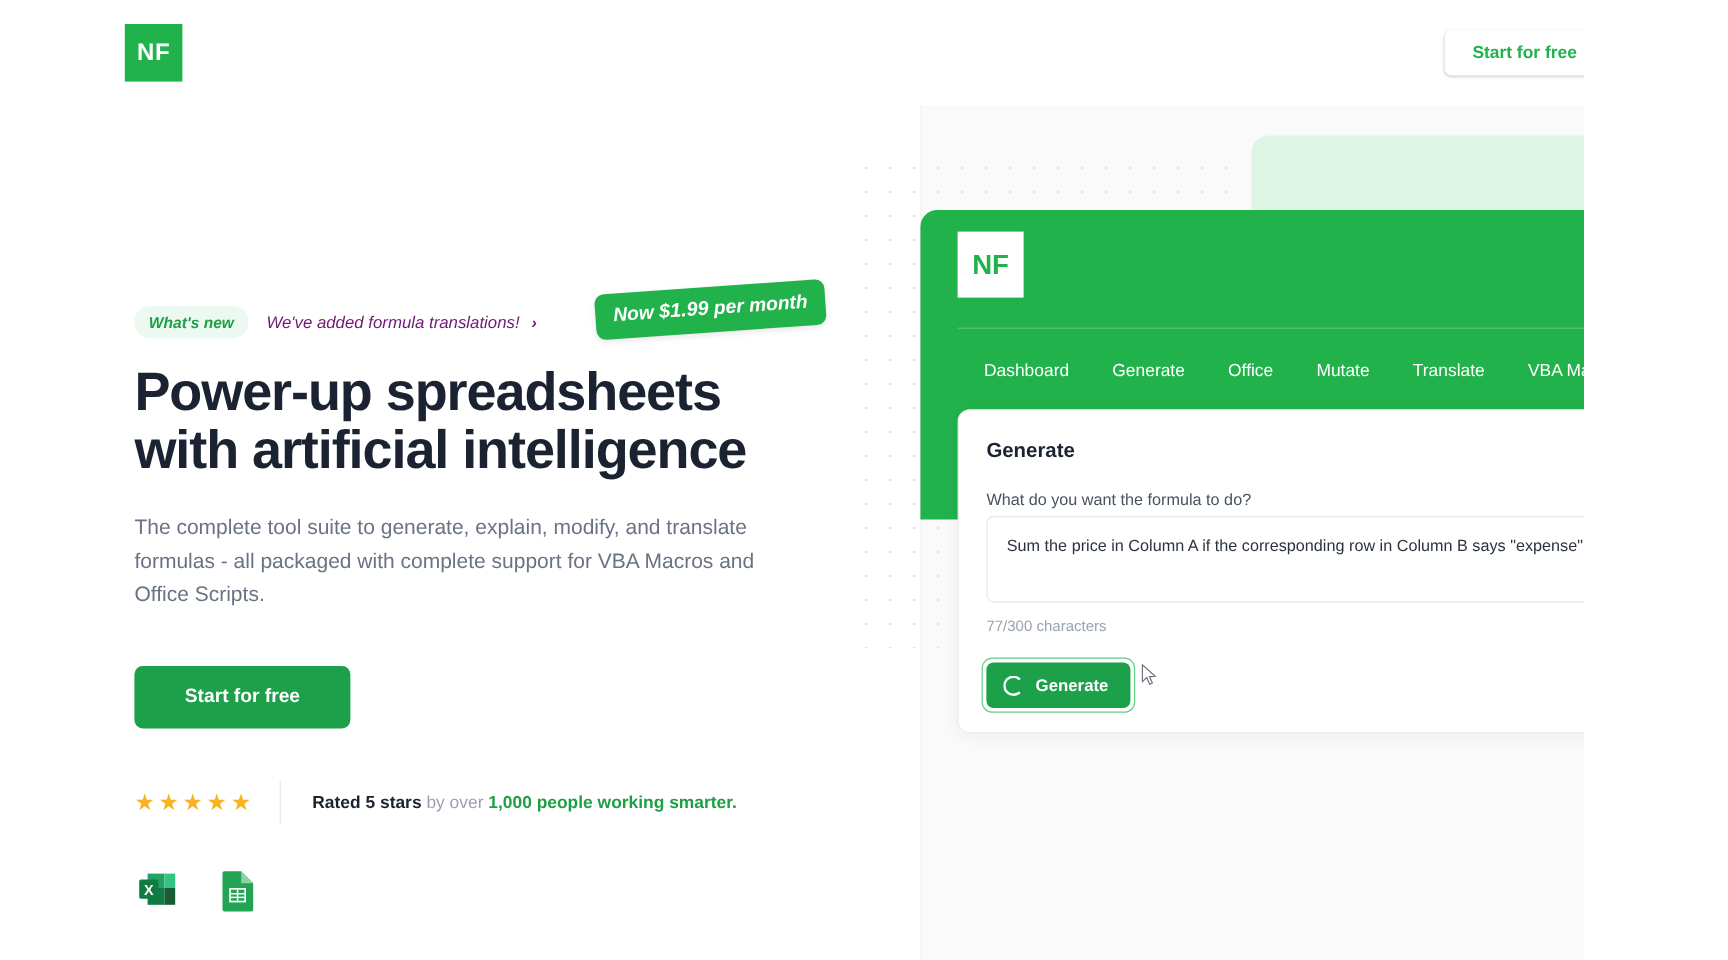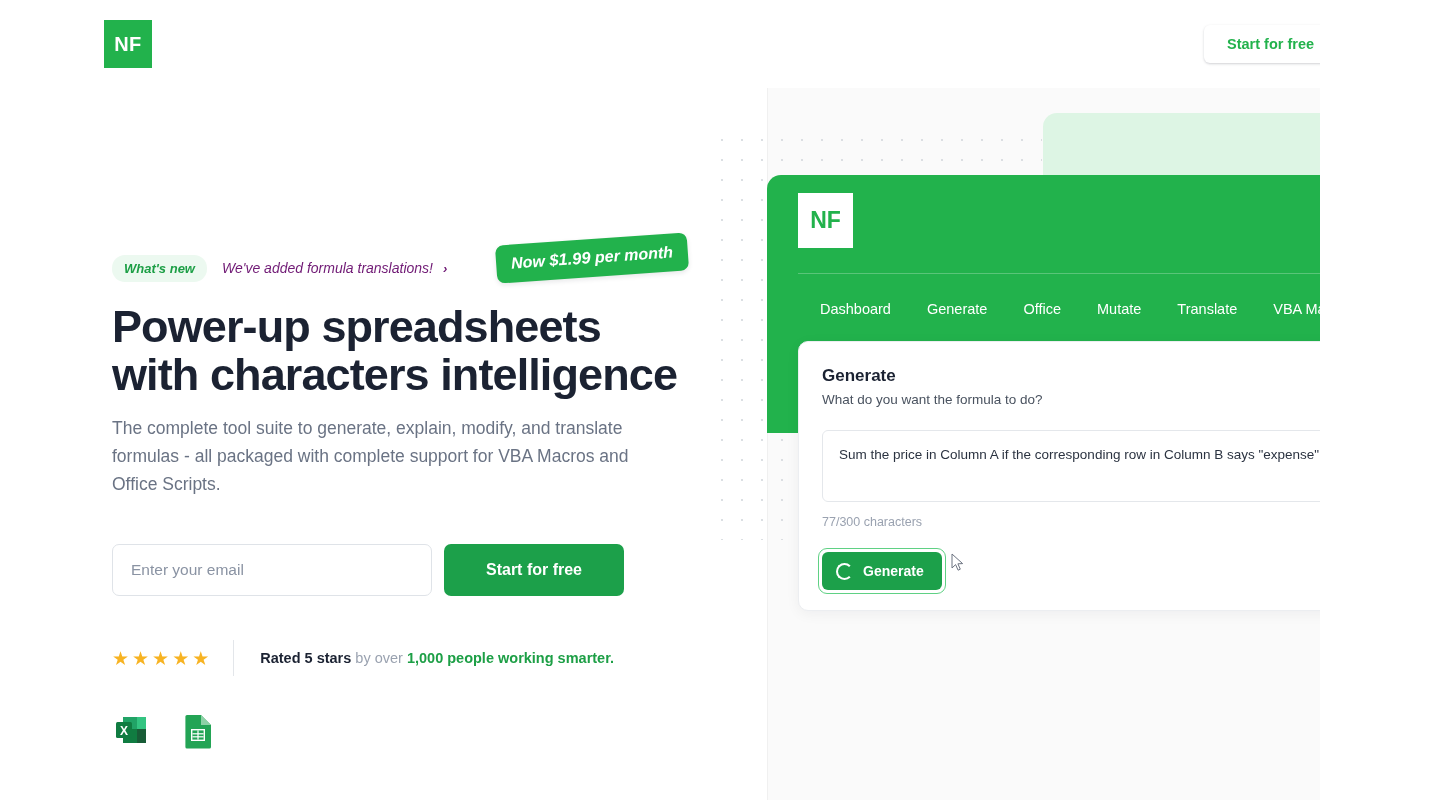--- a/index.html
+++ b/index.html
@@ -88,21 +88,21 @@
     white-space: nowrap;
   }
   .price-badge .amt { font-size: 16.5px; }
 
   .headline {
     margin-top: 22px;
     font-size: 45px; line-height: 48px; font-weight: 700;
     color: #1b2232; letter-spacing: -0.9px; max-width: 580px;
   }
   .subhead {
-    margin-top: 15px;
+    margin-top: 26px;
     font-size: 17.5px; line-height: 28px; color: #6a7384; max-width: 550px;
   }
 
   .signup-row { margin-top: 46px; display: flex; align-items: center; gap: 12px; }
   .email-input {
     width: 320px; height: 52px;
     border: 1px solid #dfe3e8; border-radius: 7px;
     background: #fff; padding: 0 18px;
     font-size: 15.5px; color: #1b2232;
     font-family: "Liberation Sans", sans-serif;
@@ -158,21 +158,21 @@
     background: #ffffff; border: 1px solid #eceef1;
     border-top-left-radius: 10px; border-bottom-left-radius: 10px;
     box-shadow: 0 3px 14px rgba(16,24,40,.05);
     overflow: hidden;
   }
   .mock-card-title {
     position: absolute; left: 23px; top: 24px;
     font-size: 17px; font-weight: 700; color: #1b2232;
   }
   .mock-label {
-    position: absolute; left: 23px; top: 50px;
+    position: absolute; left: 23px; top: 67px;
     font-size: 13.5px; color: #49525f;
   }
   .mock-textarea {
     position: absolute; left: 23px; top: 88px;
     width: 666px; height: 72px;
     border: 1px solid #e4e7eb; border-radius: 6px;
     background: #fff; padding: 14px 16px;
     font-size: 13.5px; color: #2b3341; line-height: 20px;
     font-family: "Liberation Sans", sans-serif;
     resize: none; outline: none; overflow: hidden;
@@ -227,26 +227,25 @@
       <span class="pill">What's new</span>
       <span class="announce-link">
         <span>We've added formula translations!</span>
         <span class="chev">›</span>
       </span>
       <span class="price-badge">
         <span>Now </span><span class="amt">$1.99</span><span> per month</span>
       </span>
     </div>
 
-    <h1 class="headline">Power-up spreadsheets with characters intelligence</h1>
+    <h1 class="headline">Power-up spreadsheets with artificial intelligence</h1>
 
     <p class="subhead">The complete tool suite to generate, explain, modify, and translate formulas - all packaged with complete support for VBA Macros and Office Scripts.</p>
 
     <div class="signup-row">
-      <input class="email-input" type="text" placeholder="Enter your email" style="">
       <button class="hero-cta">Start for free</button>
     </div>
 
     <div class="rating-row">
       <span class="stars">
         <span>★</span>
         <span>★</span>
         <span>★</span>
         <span>★</span>
         <span>★</span>

